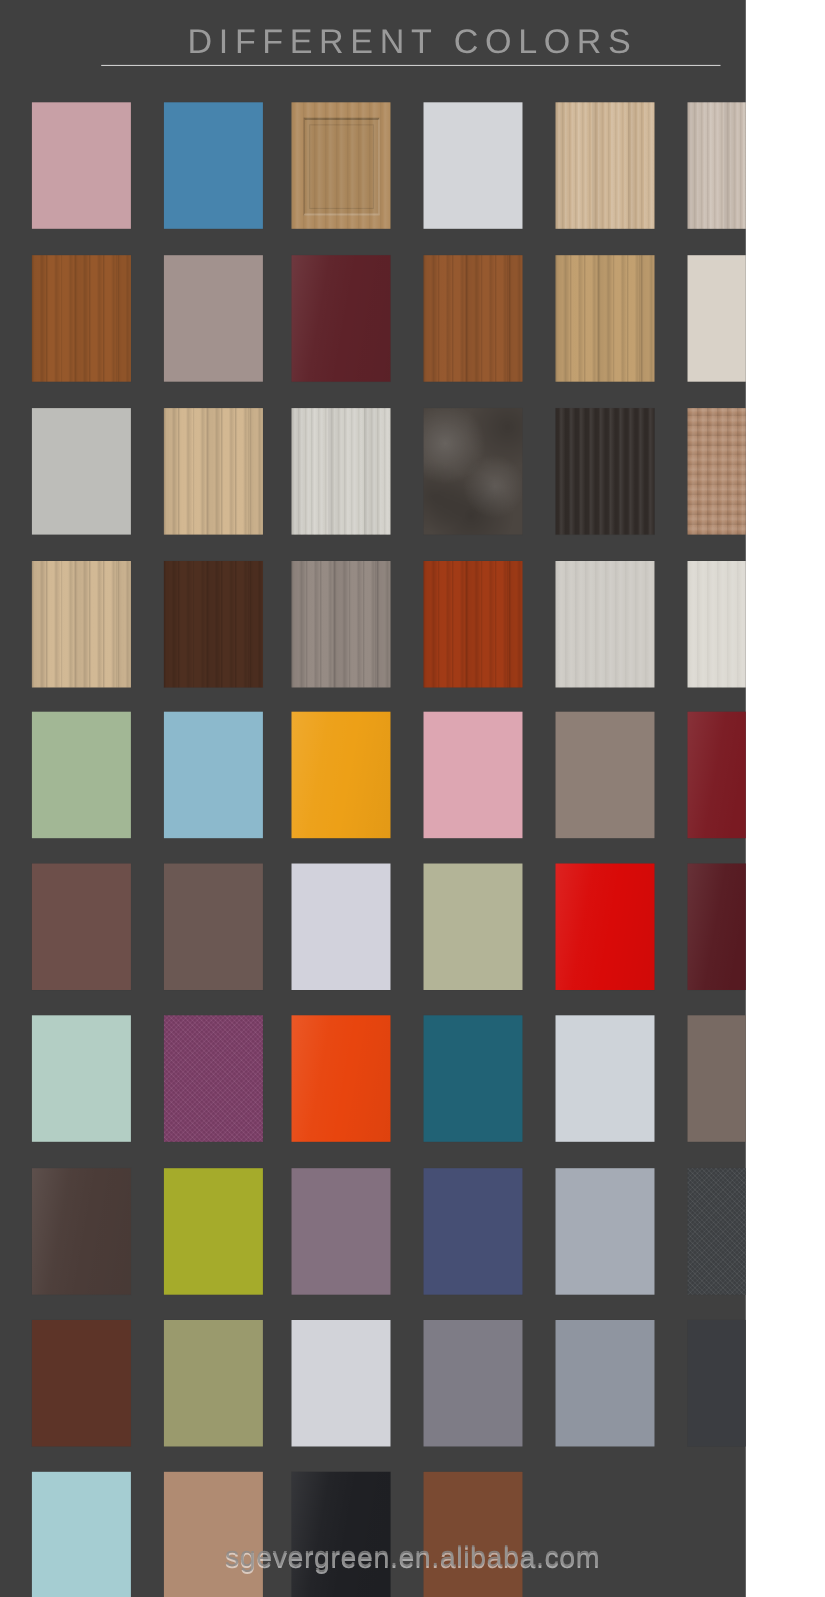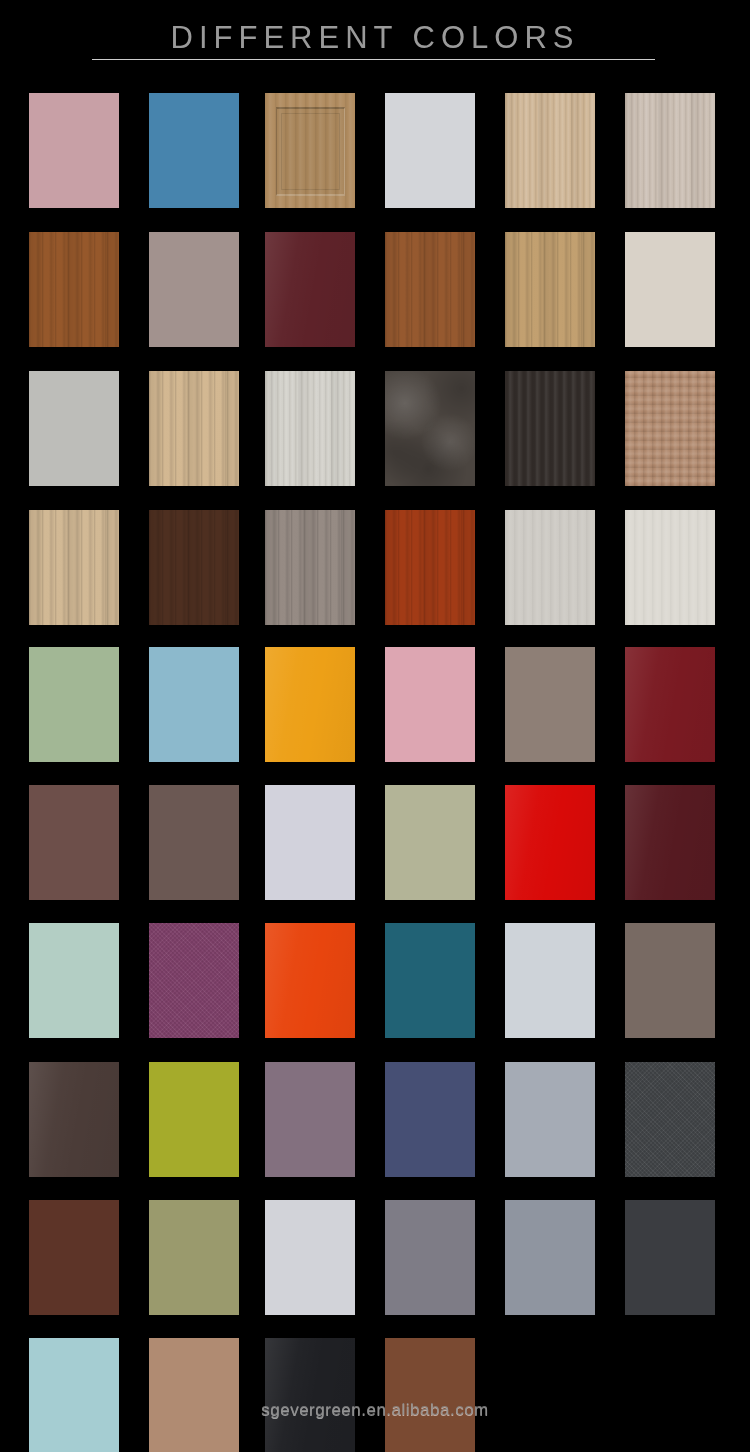--- a/index.html
+++ b/index.html
@@ -11,23 +11,23 @@
   body {
     width: 750px;
     height: 1452px;
     position: relative;
     overflow: hidden;
     font-family: "Liberation Sans", sans-serif;
   }
 
   #page {
     position: relative;
-    width: 750px;
+    width: 678px;
     height: 1452px;
-    background: #000000;
+    background: #404040;
     overflow: hidden;
   }
 
   
   #header {
     position: absolute;
     left: 0;
     top: 0;
     width: 750px;
     height: 80px;
@@ -190,21 +190,21 @@
   }
 
   
   #watermark {
     position: absolute;
     left: 0;
     top: 1400px;
     width: 750px;
     text-align: center;
     font-family: "Liberation Sans", sans-serif;
-    font-size: 17px;
+    font-size: 26px;
     letter-spacing: 0.5px;
     color: rgba(140,140,140,0.80);
     text-shadow: 0 1px 0 rgba(255,255,255,0.55);
     white-space: nowrap;
     pointer-events: none;
   }
 </style>
 </head>
 <body>
 

